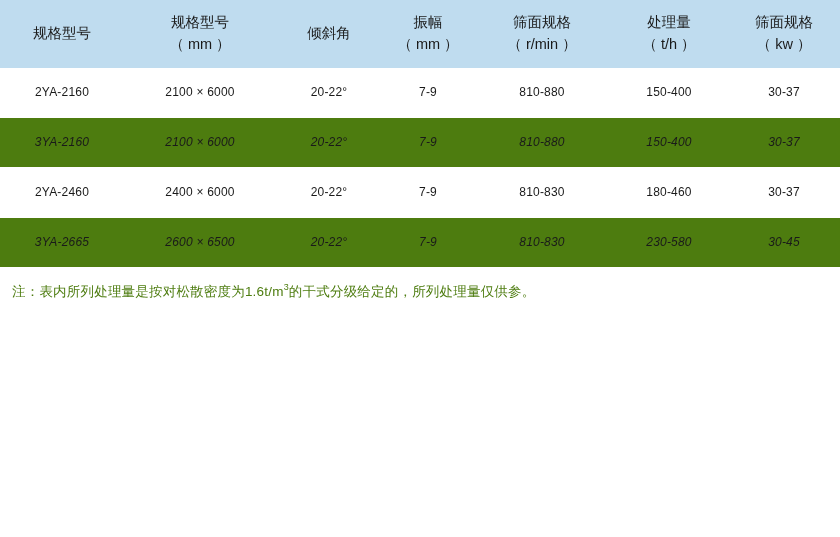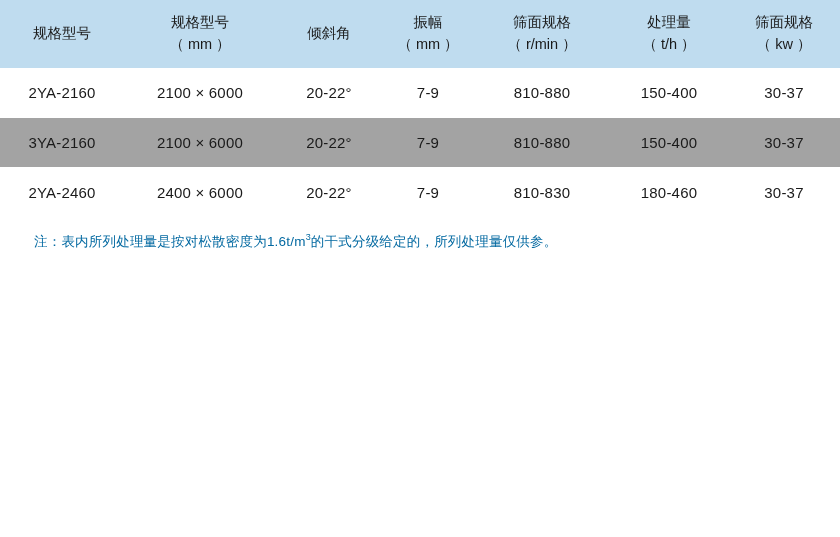--- a/index.html
+++ b/index.html
@@ -43,34 +43,34 @@
     padding: 11px 2px 12px 2px;
     line-height: 1.55;
     border: none;
   }
   thead th .hl1 { display: block; }
   thead th .hl2 { display: block; }
 
   tbody td {
     text-align: center;
     vertical-align: middle;
-    font-size: 15px;
+    font-size: 12px;
     height: 49px;
     padding: 0 2px;
     border-bottom: 1px solid #ffffff;
     letter-spacing: 0.2px;
   }
   tbody tr.odd td { background: #ffffff; }
-  tbody tr.even td { background: #a3a3a3; }
+  tbody tr.even td { background: #4d7c0f; font-style: italic; }
   tbody tr:last-child td { border-bottom: none; }
 
   .note {
     font-size: 13.5px;
-    color: #0369a1;
-    padding: 14px 0 0 34px;
+    color: #4d7c0f;
+    padding: 14px 0 0 12px;
     line-height: 1.4;
     letter-spacing: 0.2px;
   }
   sup { font-size: 9px; vertical-align: super; }
 </style>
 </head>
 <body>
 
 <div class="sheet">
 
@@ -137,18 +137,27 @@
       </tr>
       <tr class="odd">
         <td>2YA-2460</td>
         <td>2400 × 6000</td>
         <td>20-22°</td>
         <td>7-9</td>
         <td>810-830</td>
         <td>180-460</td>
         <td>30-37</td>
       </tr>
+      <tr class="even">
+        <td>3YA-2665</td>
+        <td>2600 × 6500</td>
+        <td>20-22°</td>
+        <td>7-9</td>
+        <td>810-830</td>
+        <td>230-580</td>
+        <td>30-45</td>
+      </tr>
     </tbody>
   </table>
 
   <div class="note"><span>注：表内所列处理量是按对松散密度为1.6t/m</span><sup>3</sup><span>的干式分级给定的，所列处理量仅供参。</span></div>
 
 </div>
 
 </body></html>

